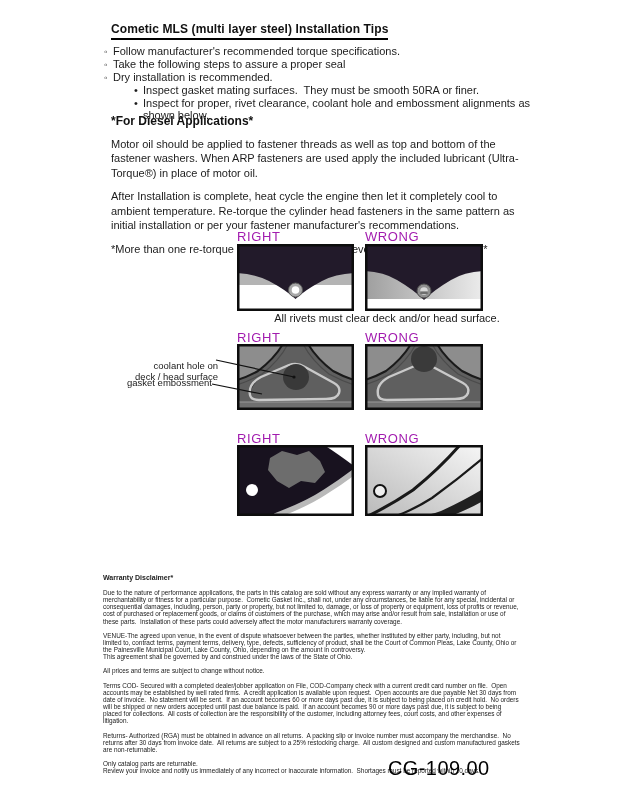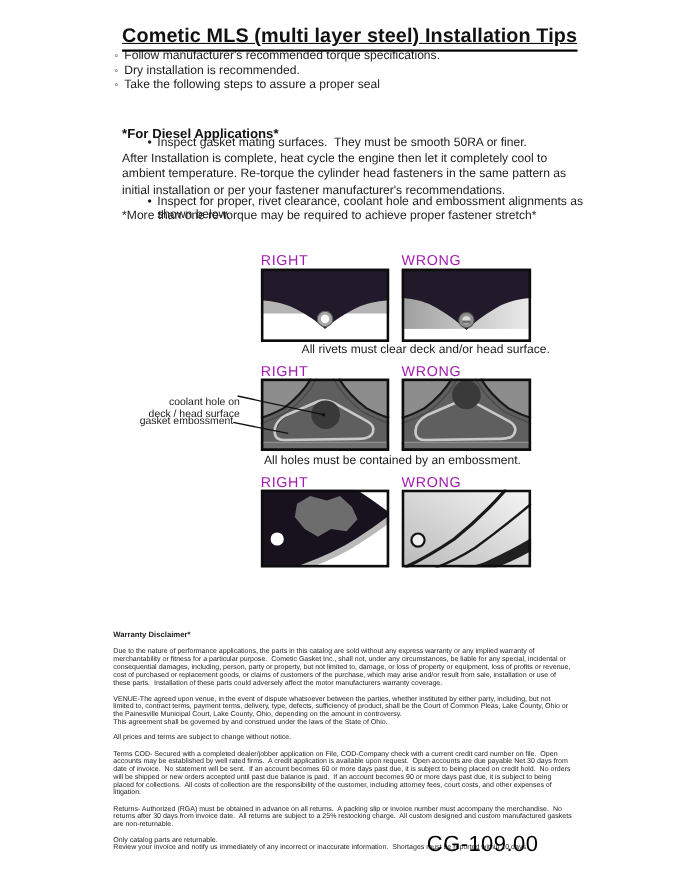--- a/index.html
+++ b/index.html
@@ -5,29 +5,29 @@
   html,body{margin:0;padding:0;background:#ffffff;}
   .page{
     position:relative;width:618px;height:800px;background:#ffffff;overflow:hidden;
     font-family:"Liberation Sans", sans-serif;color:#1a1a1a;
   }
   .abs{position:absolute;}
   .pre{white-space:pre-wrap;}
 
   
   .title{
-    left:111px;top:22px;font-size:18px;font-weight:bold;color:#111;
-    border-bottom:2px solid #000;padding-bottom:2px;letter-spacing:.1px;text-decoration:underline;
+    left:111px;top:22px;font-size:12px;font-weight:bold;color:#111;
+    border-bottom:2px solid #000;padding-bottom:2px;letter-spacing:.1px;
   }
 
   
   .bullets{left:104px;top:45px;width:430px;font-size:11px;line-height:12.6px;color:#1c1c1c;}
   .b-row{display:flex;}
   .b-main::before{content:"\25E6";flex:0 0 9px;font-size:10px;margin-top:.5px;}
-  .b-sub{margin-left:30px;margin-top:40px;}
+  .b-sub{margin-left:30px;}
   .b-sub::before{content:"\2022";flex:0 0 9px;font-size:11px;}
 
   
   .diesel{left:111px;top:114px;width:412px;font-size:11px;line-height:1.32;color:#1c1c1c;}
   .diesel h2{font-size:12px;font-weight:bold;margin:0 0 7px 0;color:#111;}
   .diesel p{margin:0 0 9px 0;}
 
   
   .dlabel{font-size:13px;letter-spacing:.6px;color:#a21caf;}
   .caption{font-size:11px;color:#1a1a1a;line-height:1.18;}
@@ -48,35 +48,36 @@
 
 <div class="page">
 
   <div class="abs title">Cometic MLS (multi layer steel) Installation Tips</div>
 
   <div class="abs bullets">
     <div class="b-row b-main">
         <span class="pre">Follow manufacturer's recommended torque specifications.</span>
       </div>
     <div class="b-row b-main">
+        <span class="pre">Take the following steps to assure a proper seal</span>
+      </div>
+    <div class="b-row b-main">
         <span class="pre">Dry installation is recommended.</span>
-      </div>
-    <div class="b-row b-main">
-        <span class="pre">Take the following steps to assure a proper seal</span>
       </div>
     <div class="b-row b-sub">
         <span class="pre">Inspect gasket mating surfaces.  They must be smooth 50RA or finer.</span>
       </div>
     <div class="b-row b-sub">
         <span class="pre">Inspect for proper, rivet clearance, coolant hole and embossment alignments as shown below.</span>
       </div>
   </div>
 
   <div class="abs diesel">
     <h2>*For Diesel Applications*</h2>
+    <p class="pre">Motor oil should be applied to fastener threads as well as top and bottom of the fastener washers. When ARP fasteners are used apply the included lubricant (Ultra-Torque®) in place of motor oil.</p>
     <p class="pre">After Installation is complete, heat cycle the engine then let it completely cool to ambient temperature. Re-torque the cylinder head fasteners in the same pattern as initial installation or per your fastener manufacturer's recommendations.</p>
     <p class="pre">*More than one re-torque may be required to achieve proper fastener stretch*</p>
   </div>
 
   <div class="abs dlabel" style="left:237px;top:229px;width:117px;">RIGHT</div>
   <div class="abs dlabel" style="left:365px;top:229px;width:118px;">WRONG</div>
 
   <svg class="panel" style="left:237px;top:244px;" width="117" height="67" viewBox="0 0 117 67" role="img">
     <rect x="0" y="0" width="117" height="67" fill="#ffffff"></rect>
     <rect x="0" y="29" width="117" height="12" fill="#b4b4b4"></rect>
@@ -143,21 +144,20 @@
     <path d="M118,0 H72 Q81,15 97,27 Q108,33 118,36 Z" fill="#8d8d8d"></path>
     <path d="M72,0 Q81,15 97,27 Q108,33 118,36" stroke="#1a1a1a" stroke-width="2" fill="none"></path>
     <path d="M67,0 Q76,17 93,30 Q106,37 118,41" stroke="#4b4b4b" stroke-width="1.2" fill="none"></path>
     <rect x="0" y="58" width="118" height="8" fill="#707070"></rect>
     <line x1="0" y1="58" x2="118" y2="58" stroke="#9a9a9a" stroke-width="1"></line>
     <path d="M13,51 Q11,40 24,33 L52,21 Q60,18 68,23 L98,39 Q105,43 103,49 Q101,55 90,55 L22,56 Q14,56 13,51 Z" fill="none" stroke="#c9c9c9" stroke-width="2.4" stroke-linejoin="round"></path>
     <circle cx="59" cy="15" r="13" fill="#3a3a3a"></circle>
     <rect x="1.25" y="1.25" width="115.5" height="63.5" fill="none" stroke="#0d0d0d" stroke-width="2.5"></rect>
   </svg>
 
-  <div class="abs caption" style="left:240px;top:413px;width:300px;">All holes must be contained by an embossment.</div>
 
   <div class="abs dlabel" style="left:237px;top:431px;width:117px;">RIGHT</div>
   <div class="abs dlabel" style="left:365px;top:431px;width:118px;">WRONG</div>
 
   <svg class="panel" style="left:237px;top:445px;" width="117" height="71" viewBox="0 0 117 71" role="img">
     <rect x="0" y="0" width="117" height="71" fill="#18121f"></rect>
     <path d="M87,0 H117 V21 Q101,9 87,0 Z" fill="#ffffff"></path>
     <path d="M117,27 V71 H42 Q72,59 90,47 Q106,36 117,27 Z" fill="#ffffff"></path>
     <path d="M38,71 Q70,59 88,47 Q104,37 117,27" stroke="#b9b9b9" stroke-width="5.5" fill="none"></path>
     <path d="M33,13 L45,6 L60,10 L72,6 L83,16 L88,27 L78,38 L64,36 L52,43 L40,36 L31,25 Z" fill="#6d6d6d"></path>

